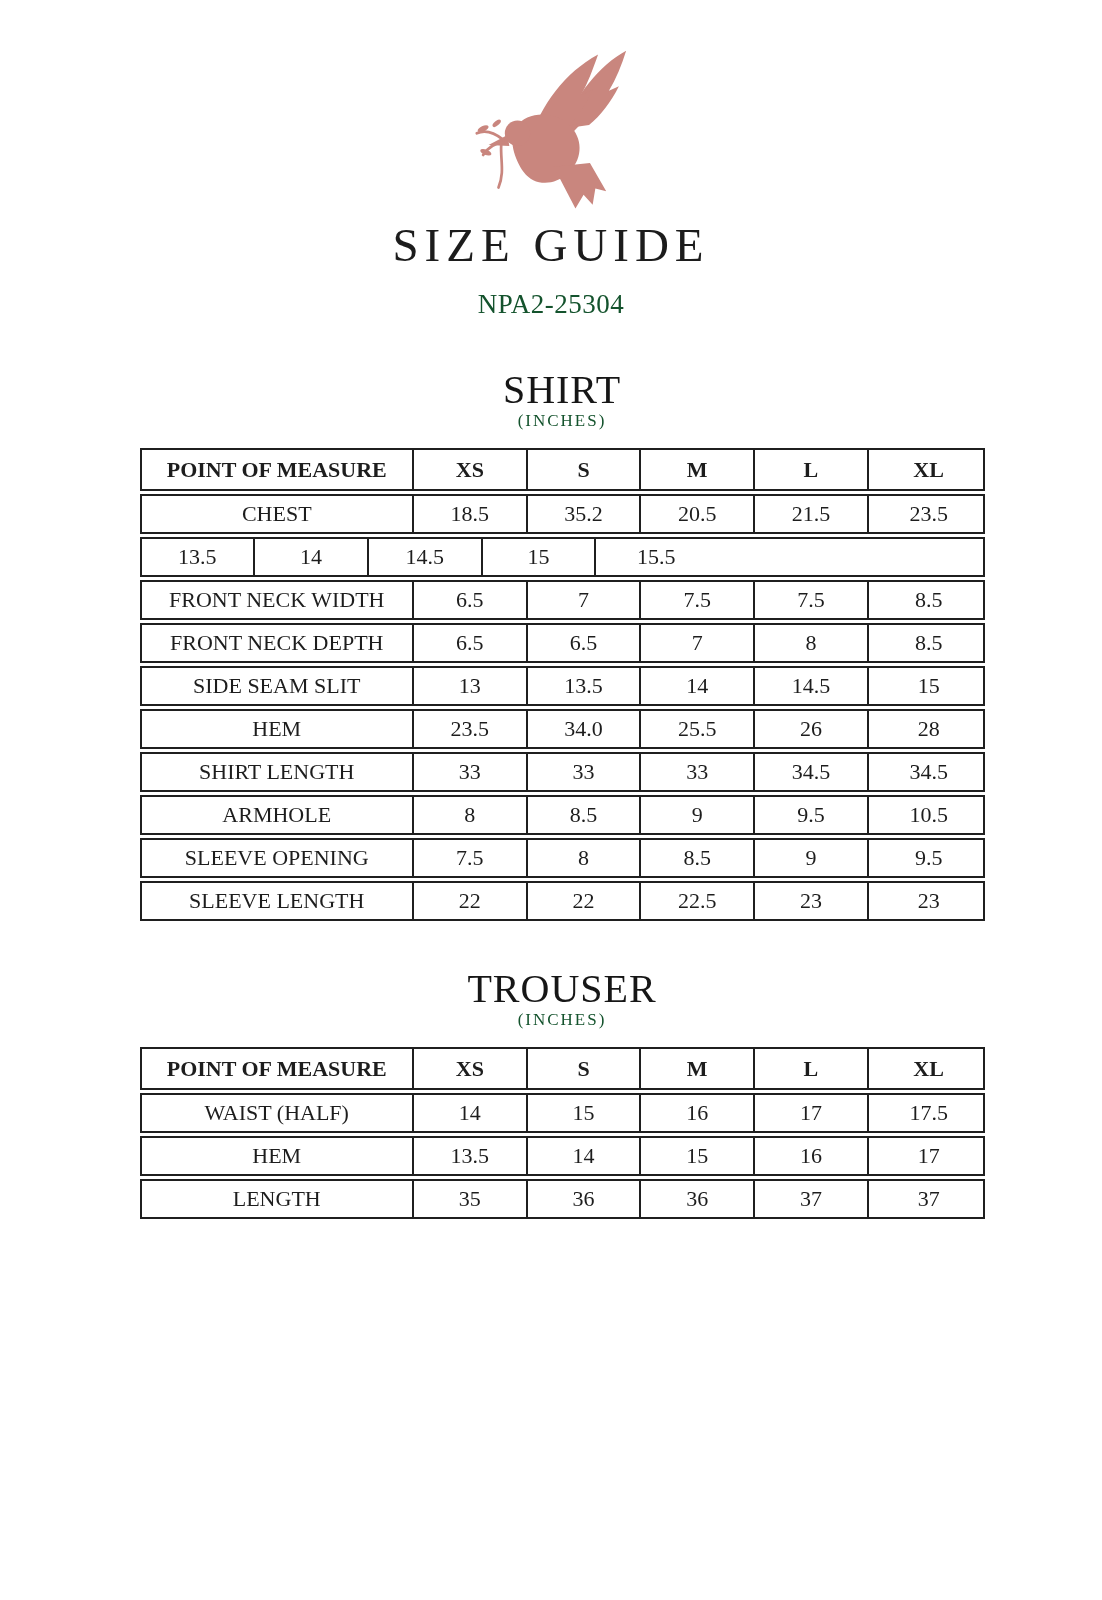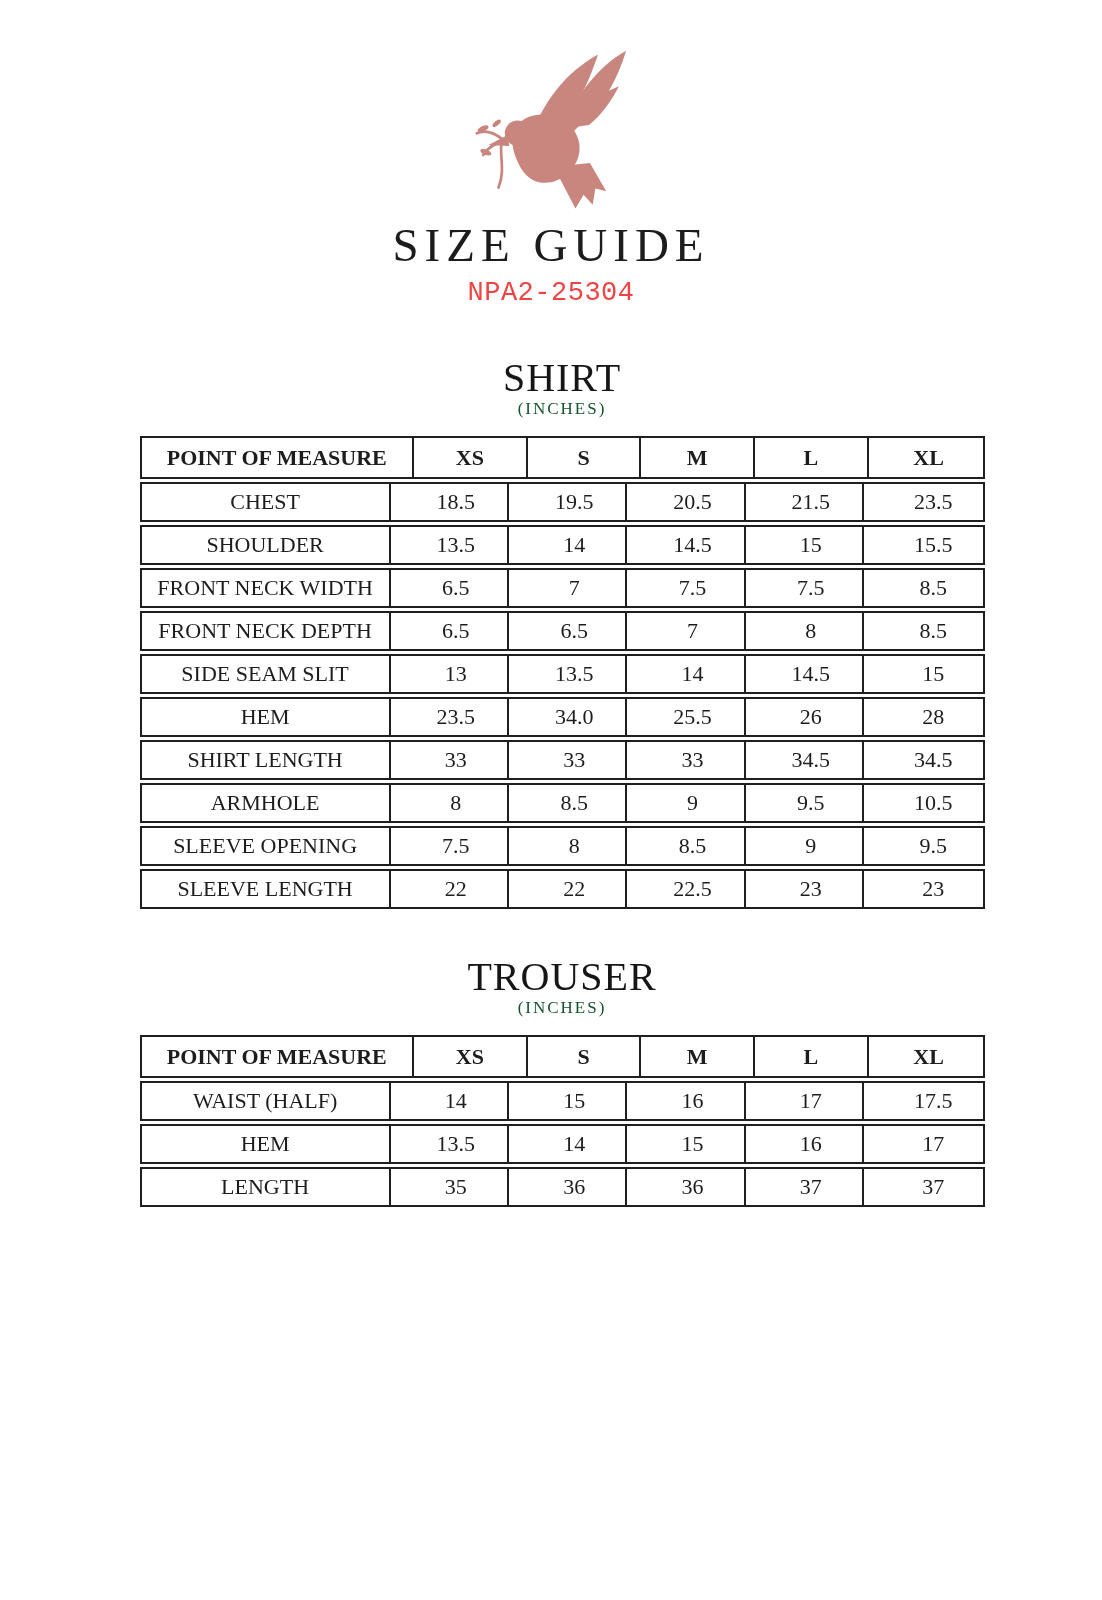--- a/index.html
+++ b/index.html
@@ -17,24 +17,24 @@
   .header { text-align:center; padding-top:40px; }
   .logo-wrap { display:flex; justify-content:center; }
   .page-title {
     margin-top:6px;
     font-size:47px;
     font-weight:400;
     letter-spacing:6px;
     color:#1c1c1c;
   }
   .sku {
-    margin-top:6px;
-    font-family:Liberation Mono, monospace;
+    margin-top:17px;
+    font-family:Liberation Serif, serif;
     font-size:27px;
-    color:#ef4444;
+    color:#14532d;
     letter-spacing:0.5px;
   }
   .section { text-align:center;margin-left:22px; }
   .section.shirt { margin-top:46px; }
   .section.trouser { margin-top:44px; }
   .section-title {
     font-size:40px;
     font-weight:400;
     letter-spacing:1px;
     color:#161616;
@@ -50,21 +50,21 @@
     margin:17px auto 0;
     text-align:center;
   }
   .trow {
     display:flex;
     border:2px solid #1f1f1f;
     background:#ffffff;
     min-height:40px;
     align-items:stretch;
   }
-  .trow + .trow { margin-top:3px;gap:14px; }
+  .trow + .trow { margin-top:3px; }
   .trow.thead { min-height:43px; font-weight:bold; font-size:21px;text-align:center; }
   .tcell {
     display:flex;
     align-items:center;
     justify-content:center;
     border-right:2px solid #1f1f1f;
     font-size:22px;
     line-height:1.05;
     padding:2px 2px;
   }
@@ -110,27 +110,26 @@
           <div class="tcell label">POINT OF MEASURE</div>
           <div class="tcell size">XS</div>
           <div class="tcell size">S</div>
           <div class="tcell size">M</div>
           <div class="tcell size">L</div>
           <div class="tcell size">XL</div>
         </div>
         <div class="trow">
           <div class="tcell label">CHEST</div>
           <div class="tcell size">18.5</div>
-          <div class="tcell size">19.5</div>
+          <div class="tcell size">35.2</div>
           <div class="tcell size">20.5</div>
           <div class="tcell size">21.5</div>
           <div class="tcell size">23.5</div>
         </div>
         <div class="trow">
-          <div class="tcell label">SHOULDER</div>
           <div class="tcell size">13.5</div>
           <div class="tcell size">14</div>
           <div class="tcell size">14.5</div>
           <div class="tcell size">15</div>
           <div class="tcell size">15.5</div>
         </div>
         <div class="trow">
           <div class="tcell label">FRONT NECK WIDTH</div>
           <div class="tcell size">6.5</div>
           <div class="tcell size">7</div>

